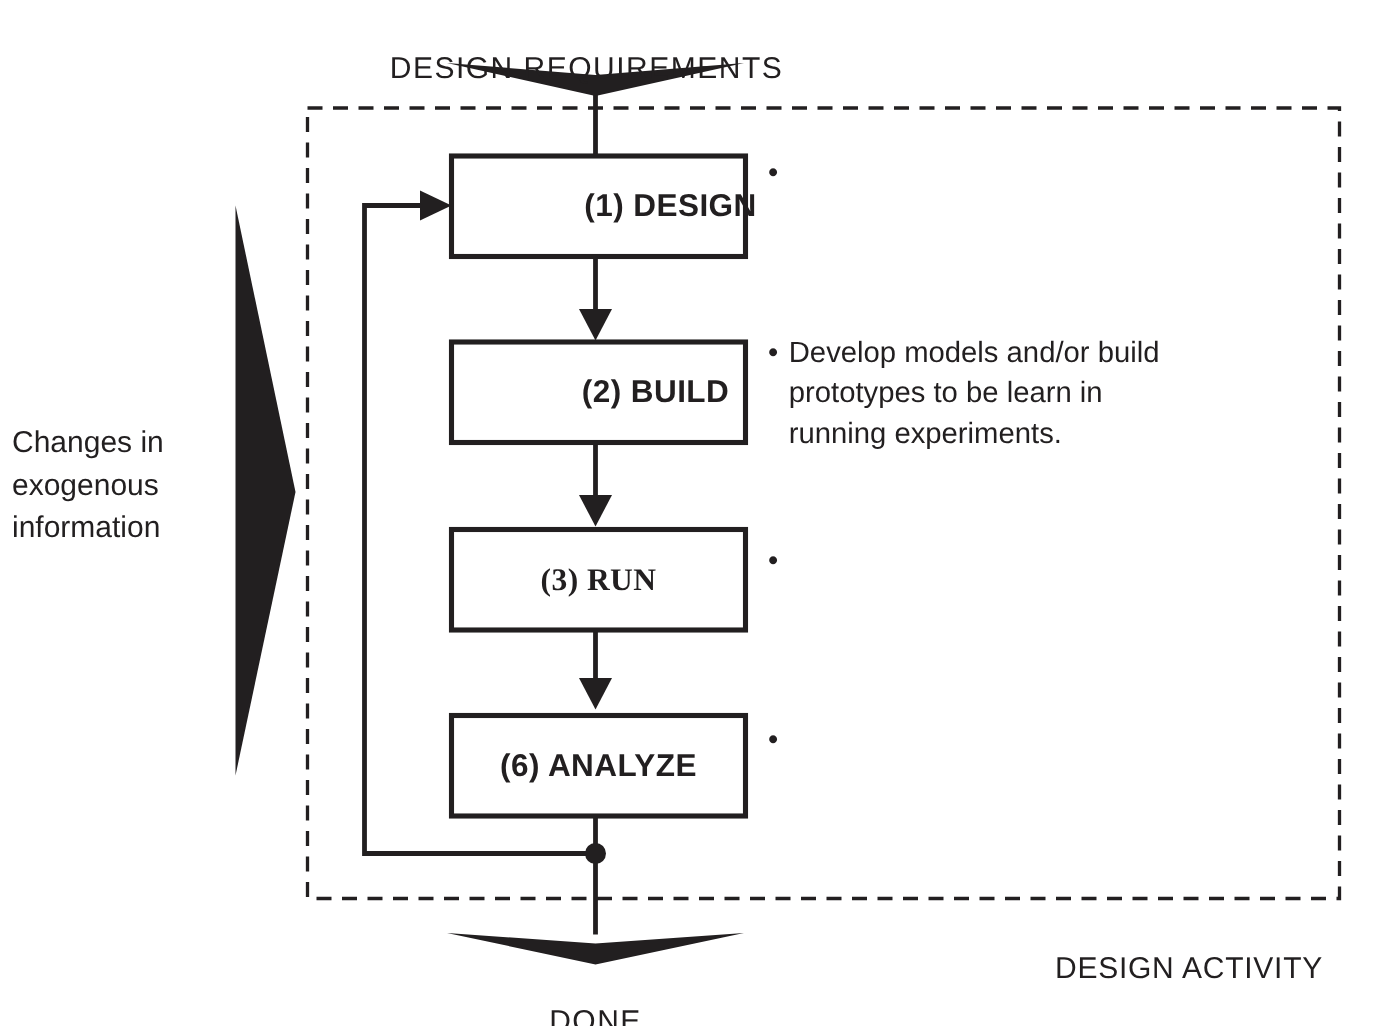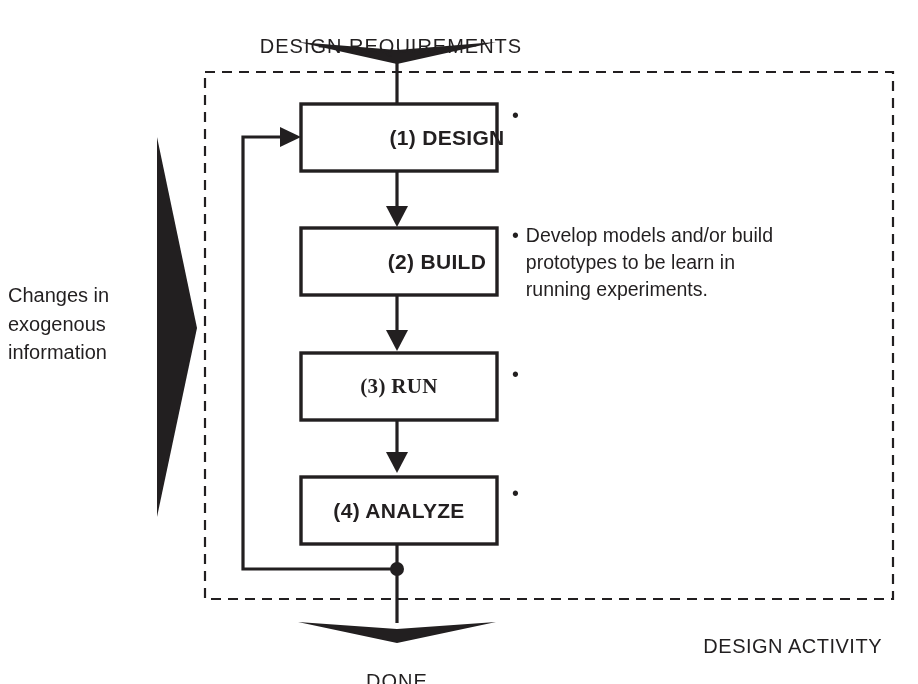--- a/index.html
+++ b/index.html
@@ -136,21 +136,21 @@
 
   <div class="label caps-label title-label">DESIGN REQUIREMENTS</div>
 
   <div class="label side-label">Changes in
 exogenous
 information</div>
 
   <div class="box-label b1">(1) DESIGN</div>
   <div class="box-label b2">(2) BUILD</div>
   <div class="box-label b3">(3) RUN</div>
-  <div class="box-label b4">(4) ANALYZE</div>
+  <div class="box-label b4">(6) ANALYZE</div>
 
   <div class="bullet-item p1">
     <span class="dot">•</span>
   </div>
   <div class="bullet-item p2">
     <span class="dot">•</span>
     <span class="bullet-text">Develop models and/or build
 prototypes to be learn in
 running experiments.</span>
   </div>

